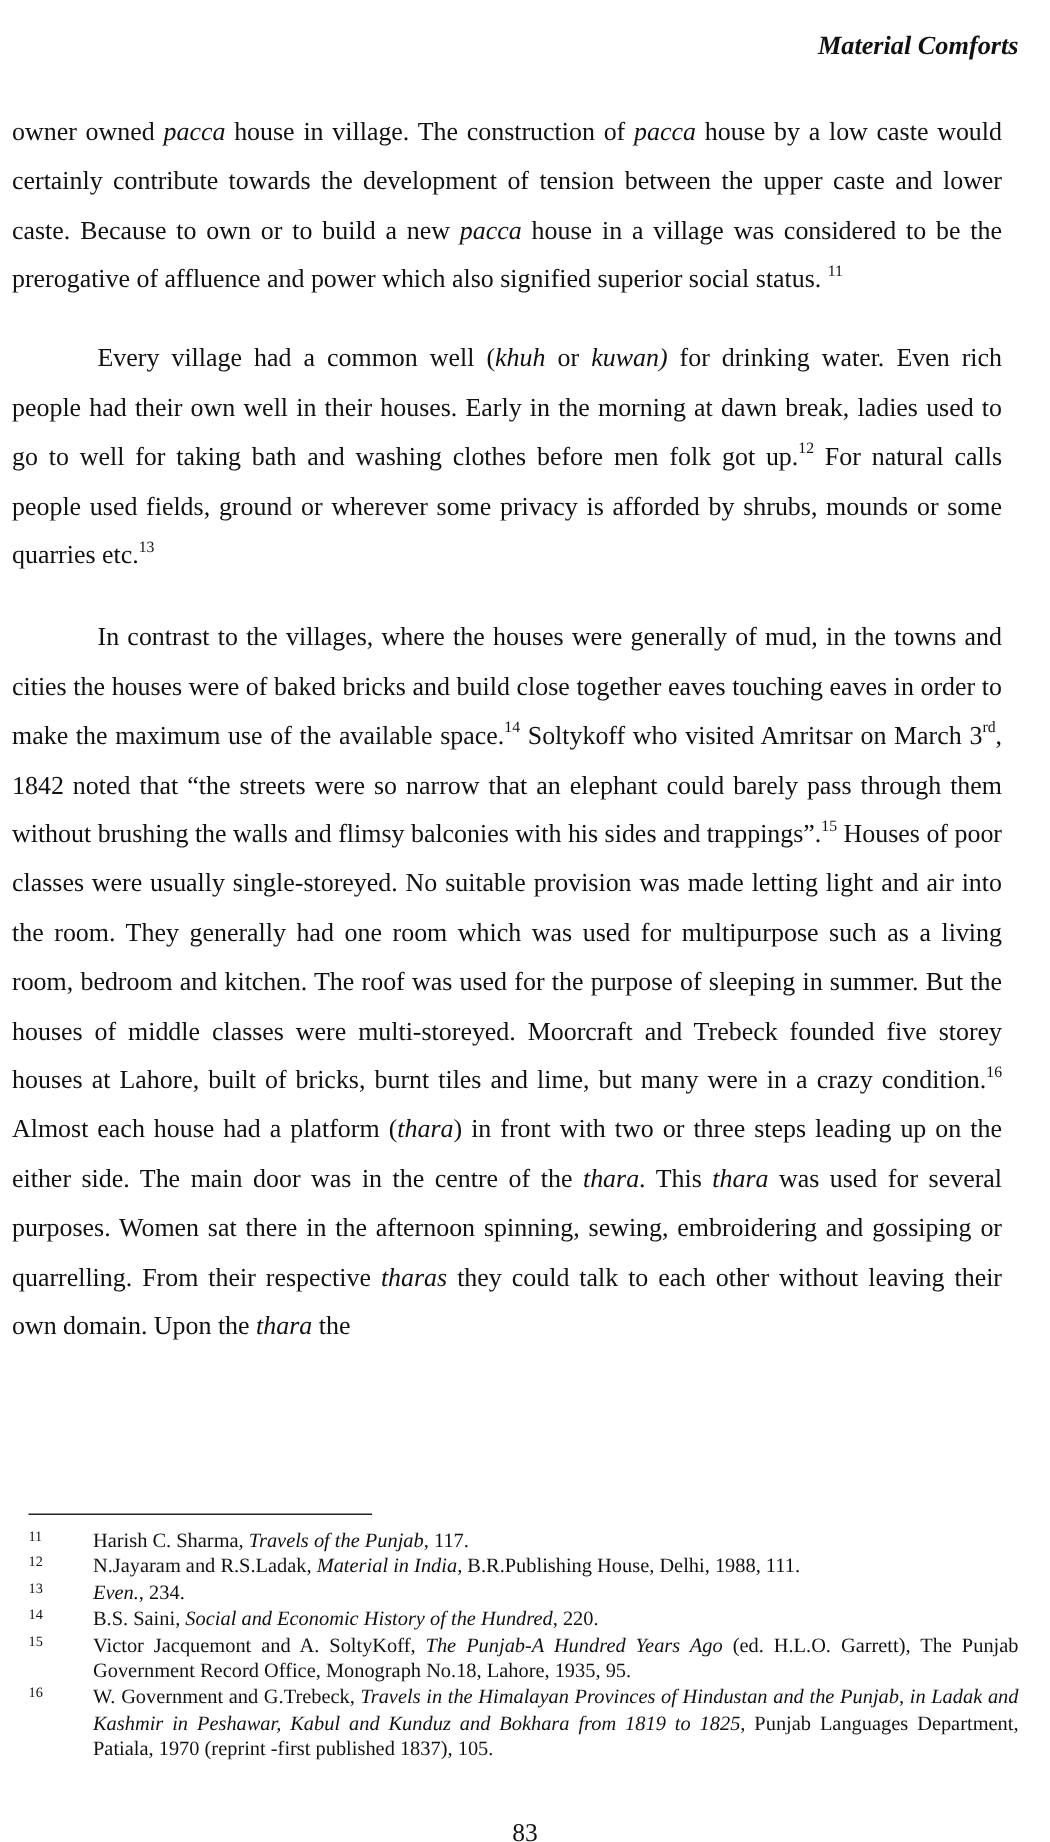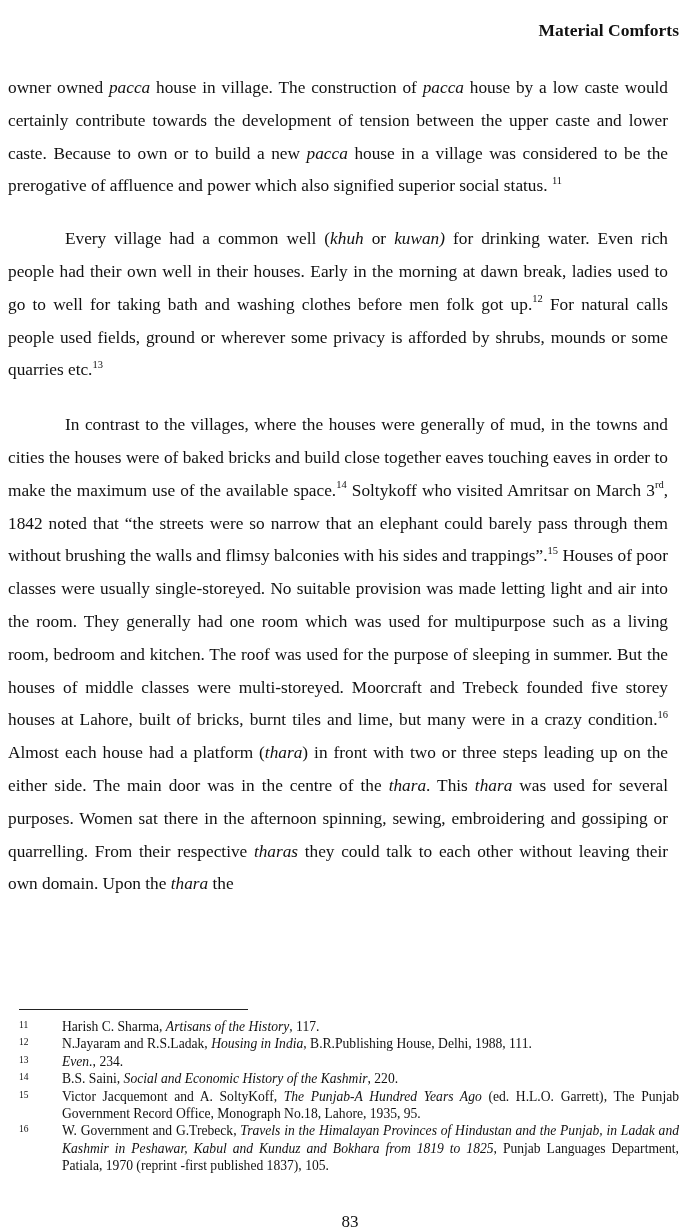--- a/index.html
+++ b/index.html
@@ -1,19 +1,19 @@
 <!DOCTYPE html>
 <html><head>
 <meta charset="utf-8">
 <style>
   html, body { margin: 0; padding: 0; background: #ffffff; }
   body { width: 700px; height: 1228px; position: relative; overflow: hidden;
          font-family: "Liberation Serif", "DejaVu Serif", serif; color: #111; }
   .running-head { position: absolute; top: 20px; right: 21px; font-weight: bold;
-                  font-size: 17.5px; }
+                  font-style: italic; font-size: 17.5px; }
   .body-text { position: absolute; left: 8px; width: 660px; top: 72px;
                font-size: 17.3px; line-height: 32.8px; }
   .para { margin: 0; text-align: justify; }
   .para.indent { text-indent: 57px; }
   .gap { height: 20px; }
   .gap2 { height: 22px; }
   sup { font-size: 10.5px; line-height: 0; position: relative; top: -1px; }
   .rule { position: absolute; left: 19px; top: 1009px; width: 229px; height: 1px; background: #222; }
   .footnotes { position: absolute; left: 19px; width: 660px; top: 1018px;
                font-size: 13.6px; line-height: 17.4px; }
@@ -35,33 +35,33 @@
   <p class="para indent"><span>Every village had a common well (</span><i>khuh</i><span> or </span><i>kuwan)</i><span> for drinking water. Even rich people had their own well in their houses. Early in the morning at dawn break, ladies used to go to well for taking bath and washing clothes before men folk got up.</span><sup>12</sup><span> For natural calls people used fields, ground or wherever some privacy is afforded by shrubs, mounds or some quarries etc.</span><sup>13</sup></p>
   <div class="gap2"></div>
   <p class="para indent"><span>In contrast  to the villages, where the houses were generally of mud, in the towns and cities the houses were of baked bricks and build close together eaves touching eaves in order to make the maximum use of the available space.</span><sup>14</sup><span> Soltykoff who visited Amritsar on March 3</span><sup>rd</sup><span>, 1842 noted that “the streets were so narrow that an elephant could barely pass through them without brushing the walls and flimsy balconies with his sides and trappings”.</span><sup>15</sup><span> Houses of poor classes were usually single-storeyed. No suitable provision was made letting light and air into the room. They generally had one room which was used for multipurpose such as a living room, bedroom and kitchen. The roof was used for the purpose of sleeping in summer. But the houses of middle classes were multi-storeyed. Moorcraft and Trebeck founded five storey houses at Lahore, built of bricks, burnt tiles and lime, but many were in a crazy condition.</span><sup>16</sup><span> Almost each house had a platform (</span><i>thara</i><span>) in front with two or three steps leading up on the either side. The main door was in the centre of the </span><i>thara</i><span>. This </span><i>thara</i><span> was used for several purposes. Women sat there in the afternoon spinning, sewing, embroidering and gossiping or quarrelling. From their respective </span><i>tharas</i><span> they could talk to each other without leaving their own domain. Upon the </span><i>thara</i><span> the</span></p>
 </div>
 
 <div class="rule"></div>
 
 <div class="footnotes">
   <div class="fn">
     <span class="fn-num">11</span>
-    <span class="fn-text"><span>Harish C. Sharma, </span><i>Artisans of the History</i><span>, 117.</span></span>
+    <span class="fn-text"><span>Harish C. Sharma, </span><i>Travels of the Punjab</i><span>, 117.</span></span>
   </div>
   <div class="fn">
     <span class="fn-num">12</span>
-    <span class="fn-text"><span>N.Jayaram and R.S.Ladak, </span><i>Housing in India</i><span>, B.R.Publishing House, Delhi, 1988, 111.</span></span>
+    <span class="fn-text"><span>N.Jayaram and R.S.Ladak, </span><i>Material in India</i><span>, B.R.Publishing House, Delhi, 1988, 111.</span></span>
   </div>
   <div class="fn">
     <span class="fn-num">13</span>
     <span class="fn-text"><i>Even.</i><span>, 234.</span></span>
   </div>
   <div class="fn">
     <span class="fn-num">14</span>
-    <span class="fn-text"><span>B.S. Saini, </span><i>Social and Economic History of the Kashmir</i><span>, 220.</span></span>
+    <span class="fn-text"><span>B.S. Saini, </span><i>Social and Economic History of the Hundred</i><span>, 220.</span></span>
   </div>
   <div class="fn">
     <span class="fn-num">15</span>
     <span class="fn-text"><span>Victor Jacquemont and A. SoltyKoff, </span><i>The Punjab-A Hundred Years Ago</i><span> (ed. H.L.O. Garrett), The Punjab Government Record Office, Monograph No.18, Lahore, 1935, 95.</span></span>
   </div>
   <div class="fn">
     <span class="fn-num">16</span>
     <span class="fn-text"><span>W. Government and G.Trebeck, </span><i>Travels in the Himalayan Provinces of  Hindustan and the Punjab, in Ladak and Kashmir in Peshawar, Kabul and Kunduz and Bokhara from 1819 to 1825</i><span>, Punjab Languages Department, Patiala, 1970 (reprint -first published 1837), 105.</span></span>
   </div>
 </div>

